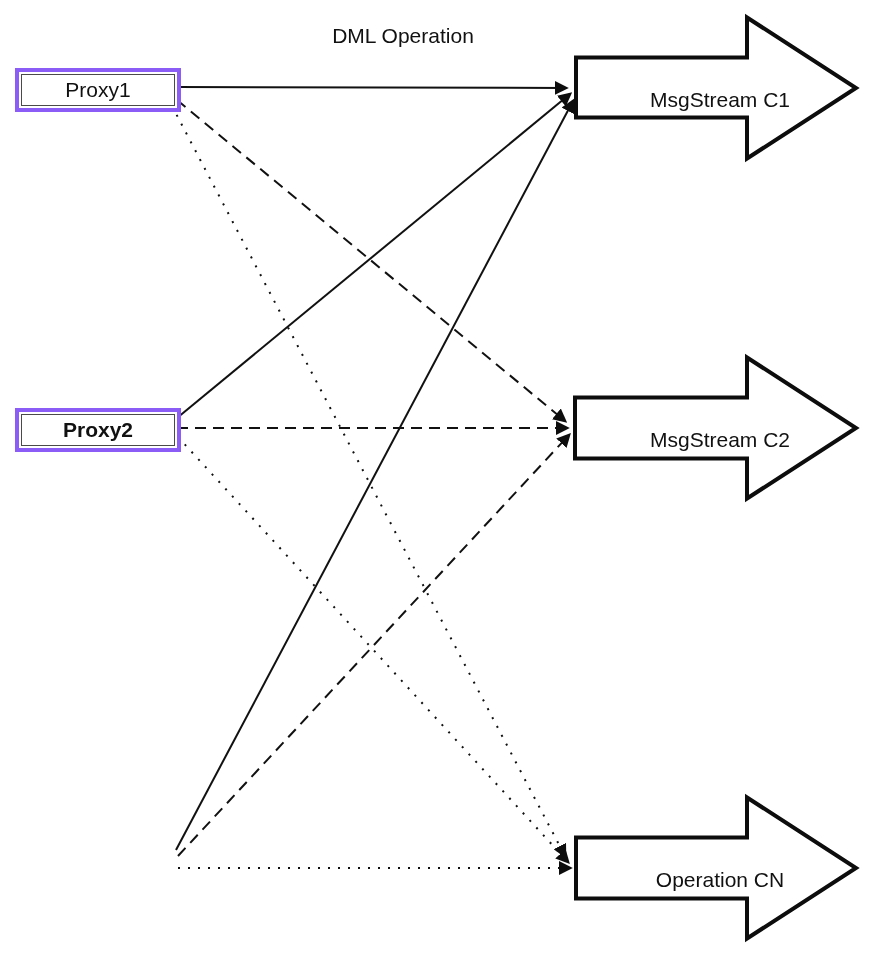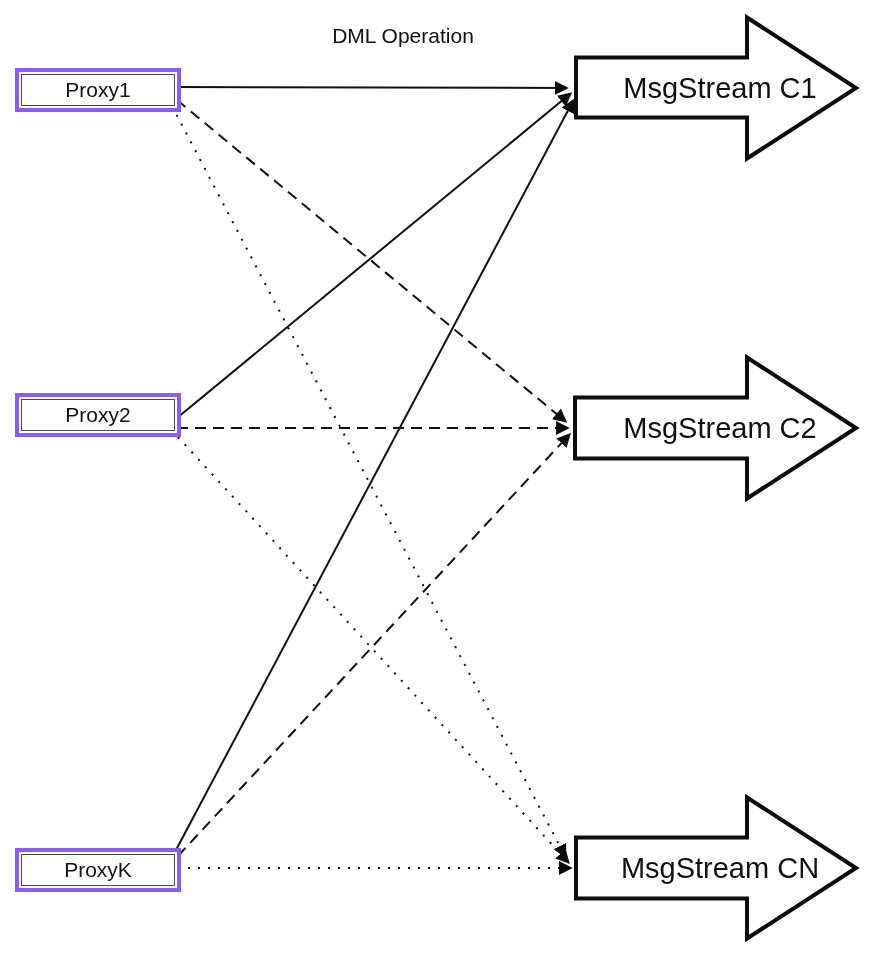--- a/index.html
+++ b/index.html
@@ -39,32 +39,33 @@
     height: 36px;
     background: #ffffff;
     border: 4px solid #8b5cf6;
     box-shadow: inset 0 0 0 2px #ffffff, inset 0 0 0 3px #4a4a4a;
     display: flex;
     align-items: center;
     justify-content: center;
     font-size: 21px;
   }
   .proxy-node.p1 { top: 68px; }
-  .proxy-node.p2 { top: 393px; }
+  .proxy-node.p2 { top: 408px; font-weight: bold; }
   .proxy-node.pk { top: 848px; }
   .stream-label {
     position: absolute;
     left: 590px;
     width: 260px;
     height: 30px;
     display: flex;
     align-items: center;
     justify-content: center;
-    font-size: 29px;
+    font-size: 21px;
     white-space: nowrap;
+    margin-top: 12px;
   }
   .stream-label.s1 { top: 73px; }
   .stream-label.s2 { top: 413px; }
   .stream-label.sn { top: 853px; }
   .stream-shape {
     fill: #ffffff;
     stroke: #0d0d0d;
     stroke-width: 4;
     stroke-linejoin: miter;
   }
@@ -108,27 +109,24 @@
   <div class="title">
     <div>DML Operation</div>
   </div>
 
   <div class="proxy-node p1">
     <span>Proxy1</span>
   </div>
   <div class="proxy-node p2">
     <span>Proxy2</span>
   </div>
-  <div class="proxy-node pk">
-    <span>ProxyK</span>
-  </div>
 
   <div class="stream-label s1">
     <span>MsgStream C1</span>
   </div>
   <div class="stream-label s2">
     <span>MsgStream C2</span>
   </div>
   <div class="stream-label sn">
-    <span>MsgStream CN</span>
+    <span>Operation CN</span>
   </div>
 
 </div>
 
 </body></html>

